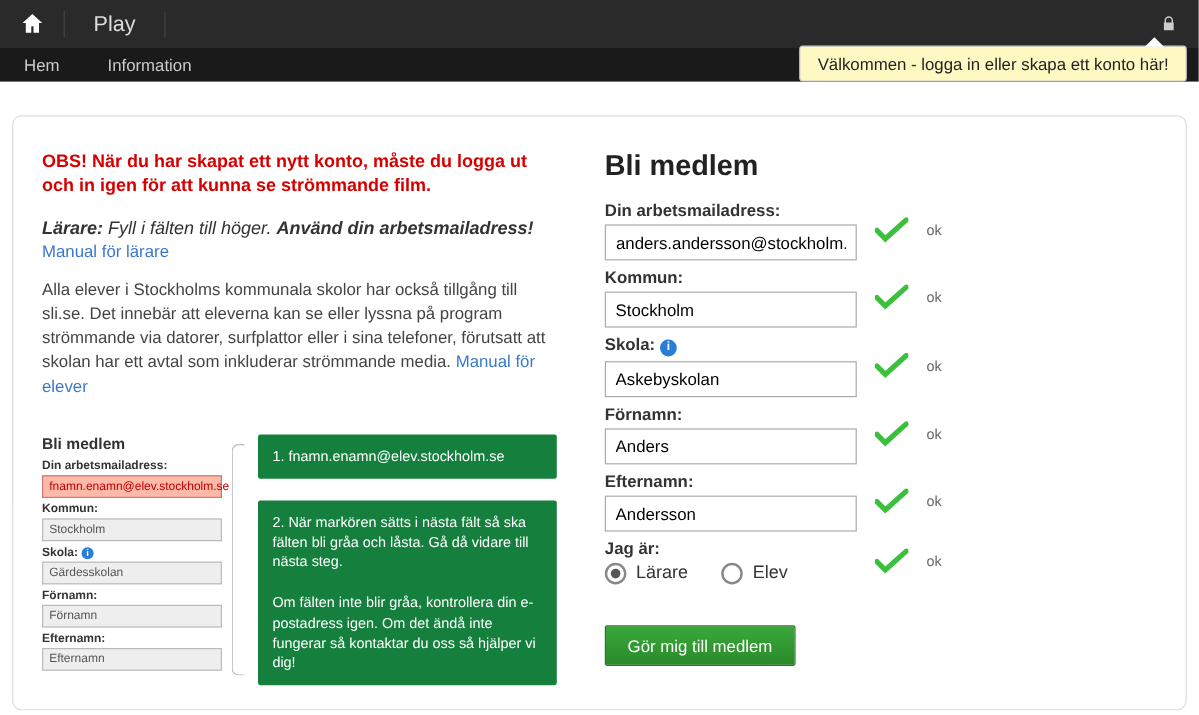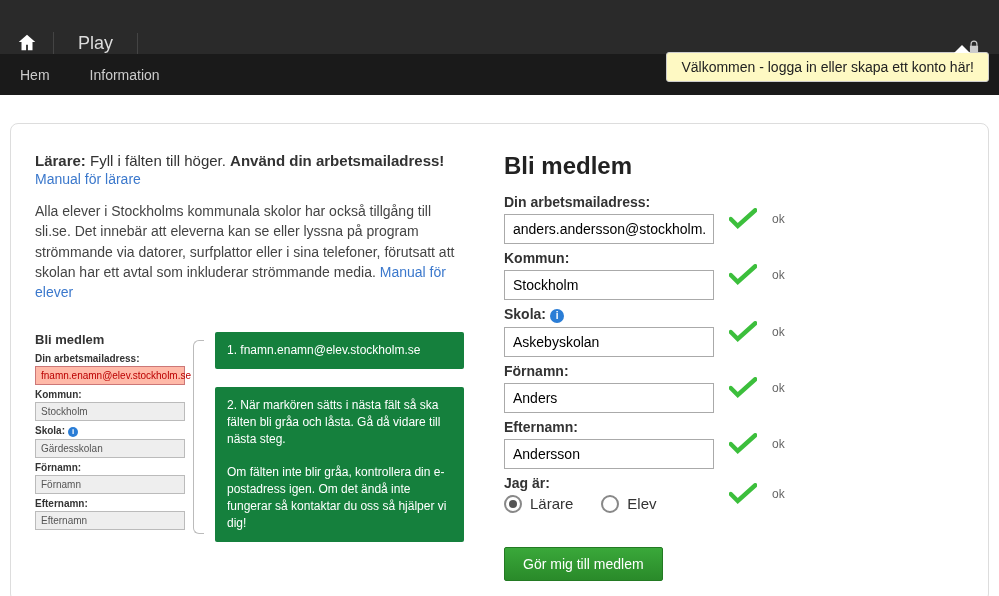--- a/index.html
+++ b/index.html
@@ -1,37 +1,37 @@
 <!DOCTYPE html>
 <html><head>
 <meta charset="utf-8">
 <style>
   * { box-sizing: border-box; margin: 0; padding: 0; }
   body { font-family: Arial, Helvetica, sans-serif; font-size: 14px; color: #333; background: #fff; }
 
   
-  .topbar { background: #2a2a2a; height: 54px; display: flex; align-items: flex-end; position: relative; }
+  .topbar { background: #2a2a2a; height: 40px; display: flex; align-items: center; position: relative; }
   .home-btn { width: 54px; display:flex; align-items:center; justify-content:center; border-right:1px solid #444; }
   .home-btn svg { width:22px; height:22px; fill:#fff; }
   .play-tab { padding: 0 24px; display:flex; align-items:center; color:#ddd; font-size:18px; border-right:1px solid #444; }
   .lock-icon { margin-left:auto; padding: 0 18px; display:flex; align-items:center; }
   .lock-icon svg { width:14px; height:14px; fill:#ccc; }
 
-  .navbar { background: #1a1a1a; height: 41px; display:flex; align-items:center; padding-left:20px; position:relative; }
+  .navbar { background: #1a1a1a; height: 28px; display:flex; align-items:center; padding-left:20px; position:relative; }
   .nav-link { color:#ccc; font-size:14px; margin-right:40px; cursor:pointer; }
   .welcome-pill { position:absolute; right:10px; top:-2px; background:#fef9c3; border:1px solid #ccc; border-radius:3px; padding:6px 14px; font-size:14px; color:#222; }
   .welcome-pill::before { content:''; position:absolute; top:-8px; right:18px; width:0; height:0; border-left:8px solid transparent; border-right:8px solid transparent; border-bottom:8px solid #fff; }
 
   
   .card { margin: 28px 10px 0; border:1px solid #ddd; border-radius:8px; padding:28px 24px 20px; display:flex; gap:40px; }
   .left { flex:1 1 0; min-width:0; }
   .right { flex:0 0 460px; }
 
   .warning { color:#d70000; font-weight:bold; font-size:15px; line-height:1.35; margin-bottom:16px; }
-  .role-line { font-size:15px; margin-bottom:2px; }
+  .role-line { font-size:15px; margin-bottom:2px;font-style:italic; }
   .role-line b { font-weight:bold; }
   .manual-link { color:#3b78cc; font-size:14px; cursor:pointer; }
   .role-block { margin-bottom:14px; }
   .para { font-size:14px; line-height:1.45; color:#444; margin-top:8px; }
 
   
   .diagram { margin-top:30px; display:flex; gap:8px; }
   .dg-form { width:150px; }
   .dg-title { font-weight:bold; font-size:13px; margin-bottom:6px; }
   .dg-lbl { font-size:10px; font-weight:bold; margin-top:4px; }
@@ -77,20 +77,21 @@
 </div>
 <div class="navbar">
   <span class="nav-link">Hem</span>
   <span class="nav-link">Information</span>
   <div class="welcome-pill">Välkommen - logga in eller skapa ett konto här!</div>
 </div>
 
 <div class="card">
 
   <div class="left">
+    <div class="warning">OBS! När du har skapat ett nytt konto, måste du logga ut och in igen för att kunna se strömmande film.</div>
 
     <div class="role-block">
       <div class="role-line">
         <b>Lärare:</b>
         <span>Fyll i fälten till höger.</span>
         <b>Använd din arbetsmailadress!</b>
       </div>
       <span class="manual-link">Manual för lärare</span>
     </div>
 

